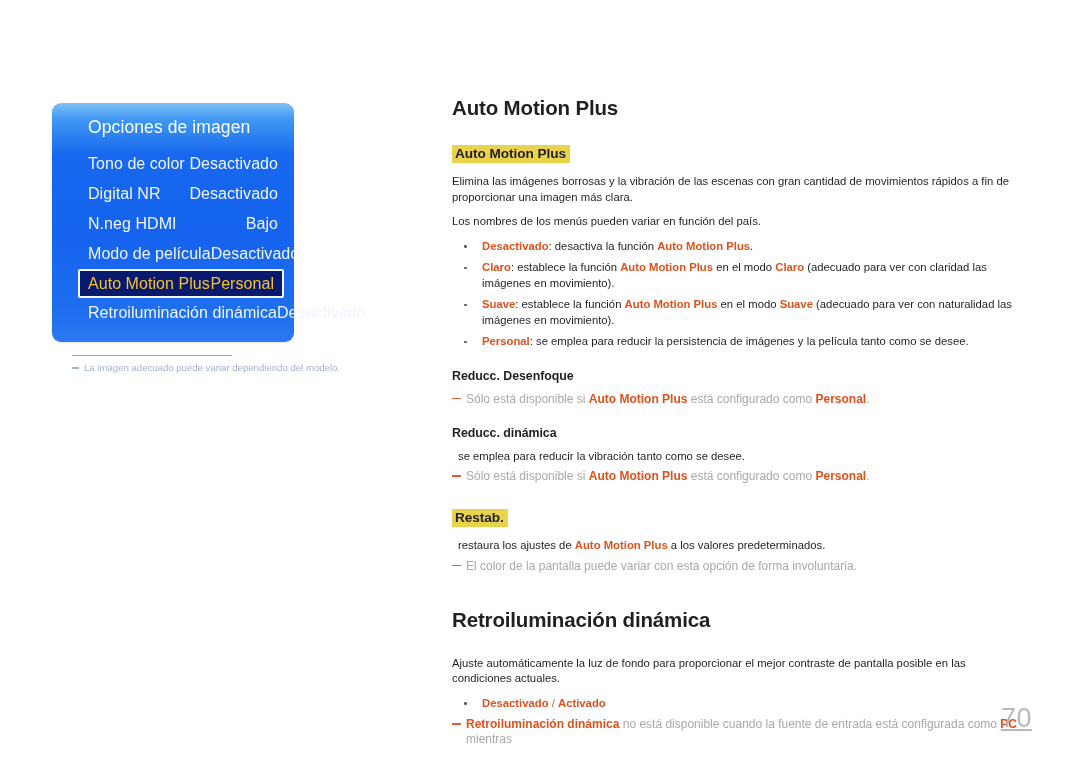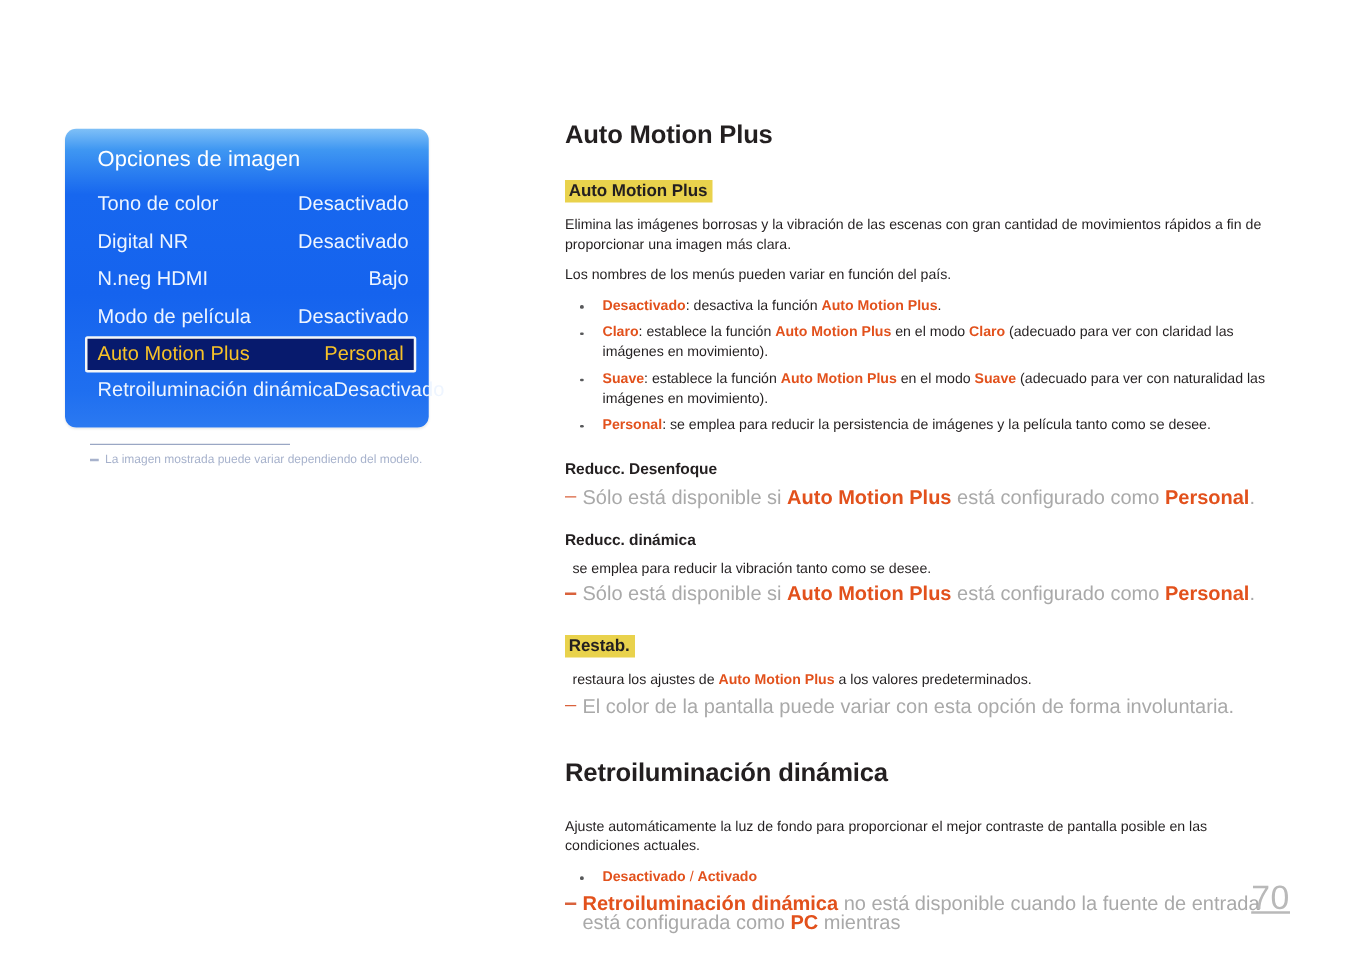--- a/index.html
+++ b/index.html
@@ -18,26 +18,26 @@
   }
 
   
   #osd-figure {
     position: absolute;
     left: 52px;
     top: 103px;
     width: 291px;
   }
   #osd-panel {
-    width: 291px;
+    width: 242px;
     border-radius: 9px;
     background: linear-gradient(to bottom,
                 #7fc0f7 0%, #3f97f2 7%, #1767ef 22%,
                 #1563ee 55%, #1f6ff0 88%, #2b79f1 100%);
-    padding: 9px 0 14px 6px;
+    padding: 9px 0 14px 16px;
     box-shadow: 0 1px 2px rgba(0,0,0,.10);
   }
   #osd-title {
     color: #ffffff;
     font-size: 17.5px;
     font-weight: 400;
     letter-spacing: .1px;
     padding: 5px 0 11px 20px;
   }
   .osd-row {
@@ -150,21 +150,21 @@
     top: 6.5px;
     width: 2.6px;
     height: 2.6px;
     background: #58595b;
     border-radius: 50%;
   }
 
   p.note {
     position: relative;
     padding-left: 14px;
-    font-size: 16px;
+    font-size: 12px;
     line-height: 15px;
     color: #a9a9a9;
     margin: 0 0 6px 0;
   }
   p.note::before {
     content: "";
     position: absolute;
     left: 0px;
     top: 6px;
     width: 9px;
@@ -215,21 +215,21 @@
         </div>
         <div class="osd-row">
           <span class="osd-label">Retroiluminación dinámica</span>
           <span class="osd-value">Desactivado</span>
         </div>
       </div>
   </div>
   <div id="osd-caption-rule"></div>
   <div id="osd-caption">
     <span class="dash"></span>
-    <span>La imagen mostrada puede variar dependiendo del modelo.</span>
+    <span>La imagen adecuado puede variar dependiendo del modelo.</span>
   </div>
 </div>
 
 <div id="content">
 
   <h1 class="doc-h1">Auto Motion Plus</h1>
 
   <h2 class="hl-head">Auto Motion Plus</h2>
 
   <p class="body">Elimina las imágenes borrosas y la vibración de las escenas con gran cantidad de movimientos rápidos a fin de proporcionar una imagen más clara.</p>

